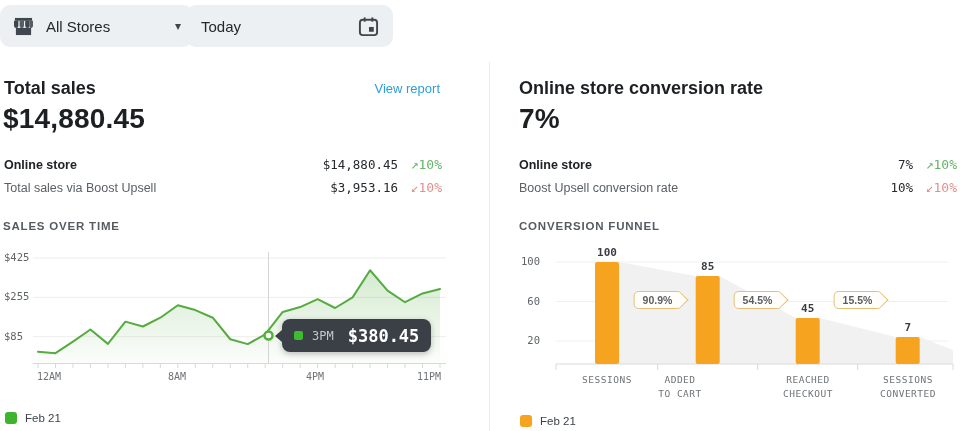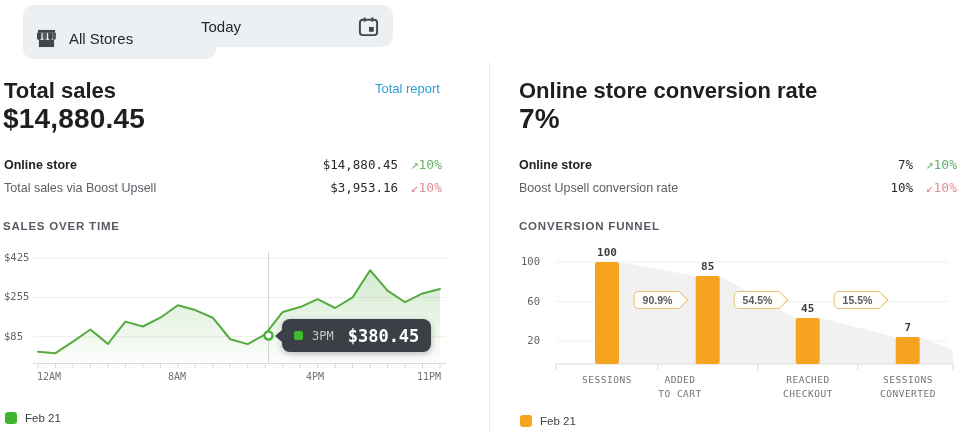--- a/index.html
+++ b/index.html
@@ -3,31 +3,31 @@
 <meta charset="utf-8">
 <style>
   html,body{margin:0;padding:0;background:#fff;}
   .stage{position:relative;width:960px;height:431px;background:#fff;overflow:hidden;
          font-family:"Liberation Sans",sans-serif;color:#24272b;}
   .mono{font-family:"DejaVu Sans Mono",monospace;}
 
   
   .pill{position:absolute;top:5px;height:42px;background:#edf0f2;border-radius:10px;
         display:flex;align-items:center;cursor:pointer;}
-  .pill-store{left:23px;width:168px;padding:12px 12px 0 13px;}
+  .pill-store{left:0;width:168px;padding:0 12px 0 13px;}
   .pill-date{left:186px;width:178px;padding:0 14px 0 15px;}
   .pill-label{font-size:15px;color:#24282c;}
   .pill-store .pill-label{margin-left:12px;}
   .caret{margin-left:auto;font-size:12px;color:#3f454a;}
   .icon-right{margin-left:auto;display:flex;}
 
   .divider-v{position:absolute;left:489px;top:62px;bottom:0;width:1px;background:#e8eaec;}
 
   
-  .panel-title{position:absolute;top:78px;font-size:22px;font-weight:700;color:#1d2023;}
+  .panel-title{position:absolute;top:78px;font-size:18px;font-weight:700;color:#1d2023;}
   .pt-left{left:4px;}
   .pt-right{left:519px;}
   .view-report{position:absolute;top:81px;right:520px;font-size:13px;color:#2c9fd8;cursor:pointer;}
   .big-value{position:absolute;top:103px;font-size:28px;font-weight:700;color:#1d2023;letter-spacing:.2px;}
   .bv-left{left:3px;}
   .bv-right{left:519px;}
 
   .metric-row{position:absolute;display:flex;align-items:center;height:17px;font-size:12.5px;}
   .mr-l{left:4px;width:438px;}
   .mr-r{left:519px;width:438px;}
@@ -120,21 +120,21 @@
         <line x1="7" y1="1.5" x2="7" y2="6"></line>
         <line x1="15" y1="1.5" x2="15" y2="6"></line>
         <rect x="11.5" y="11.5" width="5" height="5" fill="#40464d" stroke="none"></rect>
       </svg>
     </span>
   </div>
 
   <div class="divider-v"></div>
 
   <div class="panel-title pt-left">Total sales</div>
-  <div class="view-report">Total report</div>
+  <div class="view-report">View report</div>
   <div class="big-value bv-left">$14,880.45</div>
 
   <div class="metric-row mr-l mr-top">
     <span class="mr-label bold">Online store</span>
     <span class="mr-value mono">$14,880.45</span>
     <span class="mr-delta mono delta-up"><span>↗</span><span>10%</span></span>
   </div>
   <div class="metric-row mr-l mr-bot">
     <span class="mr-label">Total sales via Boost Upsell</span>
     <span class="mr-value mono">$3,953.16</span>

